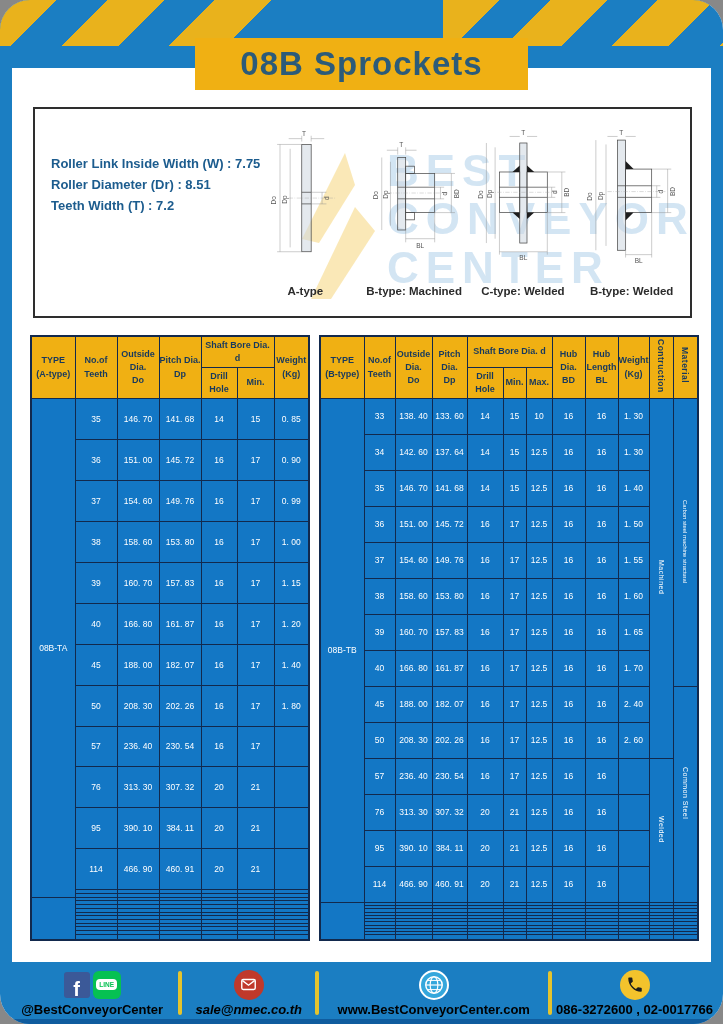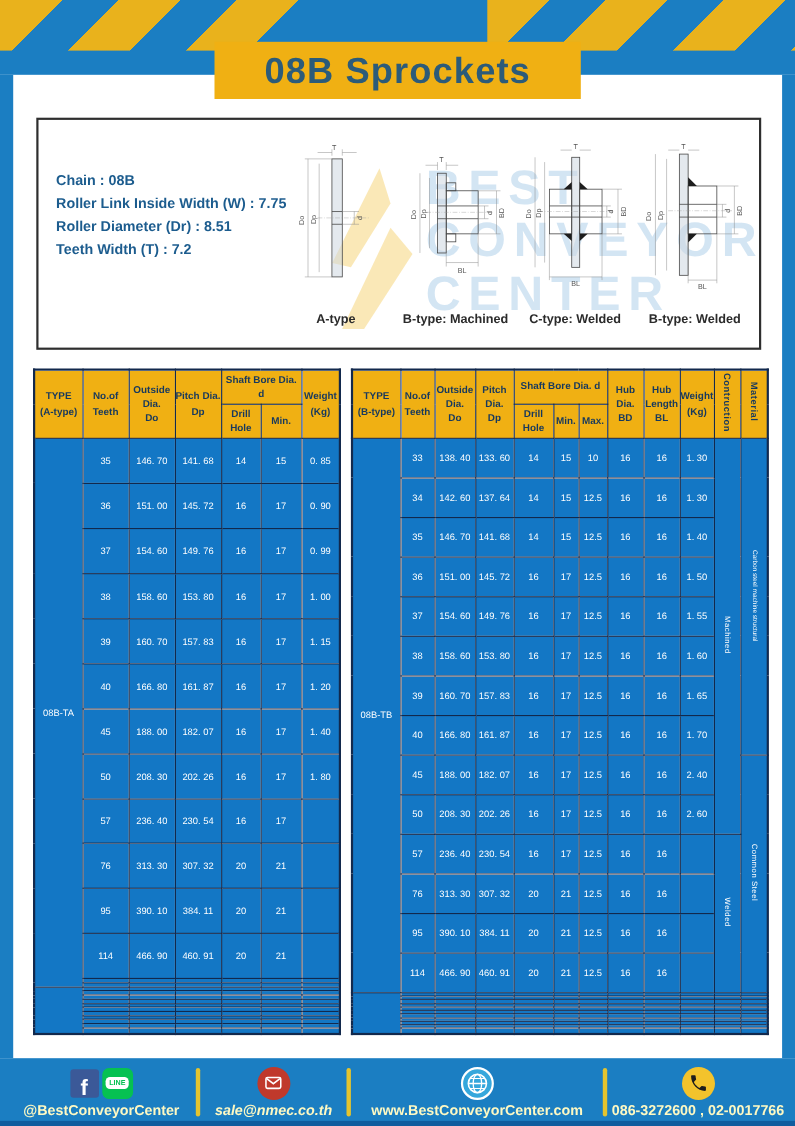--- a/index.html
+++ b/index.html
@@ -1,17 +1,17 @@
 <!DOCTYPE html>
 <html style="--frame_blue: #1b7ec2; --table_blue: #1377c5; --header_yellow: #f0b013; --border_navy: #12294d; --title_navy: #2c5b79; --hazard_yellow: #e9b21c; --footer_divider: #e4c42e;"><head>
 <meta charset="utf-8">
 <style>
   html,body{margin:0;padding:0;background:#888;}
   #page{position:relative;width:723px;height:1024px;background:#fff;overflow:hidden;
-        font-family:"Liberation Sans",sans-serif;margin:0 auto;}
+        font-family:"Liberation Sans",sans-serif;margin:0 auto;border-radius:30px;}
   
   .top-band{position:absolute;left:0;top:0;width:723px;height:68px;background:var(--frame_blue,#1b7ec2);}
   .stripes{position:absolute;top:0;height:46px;
            background:repeating-linear-gradient(135deg,var(--hazard_yellow,#e9b21c) 0 40px,transparent 40px 76px);}
   .stripes.l{left:0;width:282px;}
   .stripes.r{left:443px;width:280px;}
   .frame{position:absolute;width:12px;top:68px;height:894px;background:var(--frame_blue,#1b7ec2);}
   .frame.left{left:0;} .frame.right{left:711px;}
   
   .banner{position:absolute;left:195px;top:38px;width:333px;height:52px;
@@ -50,21 +50,21 @@
   th .vtext{font-size:8.5px;}
   td .vtext{font-size:7px;}
   td .vtext.small{font-size:5.9px;letter-spacing:0;}
   
   .footer{position:absolute;left:0;top:962px;width:723px;height:62px;background:var(--frame_blue,#1b7ec2);
           display:flex;align-items:center;padding:0 10px;box-sizing:border-box;}
   .footer-strip{position:absolute;left:0;top:1019px;width:723px;height:5px;background:#0f5c9e;}
   .f-sec{display:flex;flex-direction:column;align-items:center;justify-content:center;height:100%;}
   .f-sec.s1{width:168px;} .f-sec.s2{width:128px;font-style:italic;} .f-sec.s3{width:226px;} .f-sec.s4{flex:1;}
   .f-div{width:4px;height:44px;background:var(--footer_divider,#e4c42e);border-radius:2px;margin:0 4px;}
-  .f-text{color:#fef9c3;font-weight:bold;font-size:13px;margin-top:2px;white-space:nowrap;}
+  .f-text{color:#000000;font-weight:bold;font-size:13px;margin-top:2px;white-space:nowrap;}
   .f-icons{display:flex;align-items:center;height:30px;}
   .circle{width:30px;height:30px;border-radius:50%;display:flex;align-items:center;justify-content:center;}
   .circle.red{background:#c0392b;}
   .circle.globe{background:#35a7dc;border:2px solid #fff;box-sizing:border-box;}
   .circle.phone{background:#f3c32c;}
   .fb{width:26px;height:26px;background:#3b5998;border-radius:3px;color:#fff;font-weight:800;
       font-size:20px;display:flex;align-items:flex-end;justify-content:center;line-height:.9;overflow:hidden;}
   .lineicon{width:28px;height:28px;background:#06c152;border-radius:6px;margin-left:3px;
       display:flex;align-items:center;justify-content:center;}
   .line-bubble{background:#fff;color:#06c152;font-size:6.5px;font-weight:800;border-radius:4px;
@@ -89,21 +89,20 @@
   <div class="diagram-box">
     <div class="wm">BEST
 CONVEYOR
 CENTER</div>
     <svg class="swoosh" width="95" height="150" viewBox="0 0 95 150">
       <polygon points="5,88 48,2 58,34 22,92" fill="rgba(244,205,96,.45)"></polygon>
       <polygon points="14,148 58,56 78,80 34,148" fill="rgba(244,205,96,.45)"></polygon>
     </svg>
 
     <div class="specs">
-      <div>Chain : 08B</div>
       <div>Roller Link Inside Width (W) : 7.75</div>
       <div>Roller Diameter (Dr) : 8.51</div>
       <div>Teeth Width (T) : 7.2</div>
     </div>
 
     <div class="figs">
 
       <div class="fig">
         <svg viewBox="0 0 150 185">
           <line class="dim" x1="70" y1="16" x2="70" y2="8"></line>

